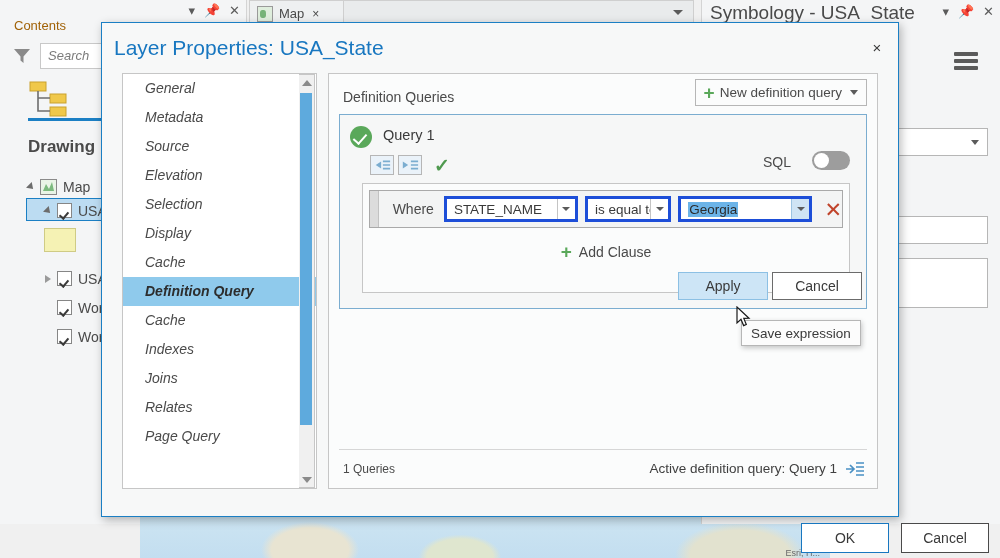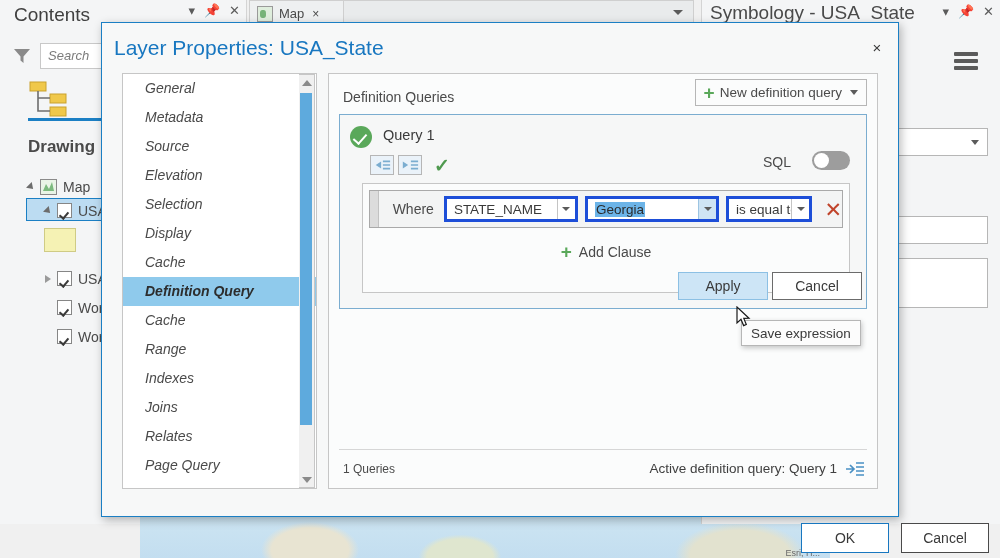--- a/index.html
+++ b/index.html
@@ -8,21 +8,21 @@
     font-family:"Liberation Sans", sans-serif;
     background:#ffffff;
     font-size:13px;color:#3a3a3a;
     -webkit-font-smoothing:antialiased;
   }
   
   #app-bg{position:absolute;inset:0;background:#f0f0f0;}
 
   
   #contents-pane{position:absolute;left:0;top:0;width:246px;height:524px;background:#f4f5f6;border-right:1px solid #d4d4d4;}
-  #contents-title{position:absolute;left:14px;top:4px;font-size:19px;color:#404040;}
+  #contents-title{position:absolute;left:14px;top:18px;font-size:13px;color:#a16207;}
   #contents-hdr-icons{position:absolute;right:6px;top:4px;display:flex;gap:9px;align-items:center;color:#5b5b5b;}
   #contents-hdr-icons .hicon{font-size:13px;line-height:1;cursor:default;}
 
   #filter-row{position:absolute;left:10px;top:43px;width:230px;height:28px;}
   #funnel{position:absolute;left:2px;top:3px;width:20px;height:20px;}
   #search-box{position:absolute;left:30px;top:0px;width:200px;height:26px;background:#fff;border:1px solid #c8c8c8;box-sizing:border-box;}
   #search-box span{position:absolute;left:7px;top:4px;font-style:italic;color:#7b7b7b;font-size:13px;}
 
   #tool-strip{position:absolute;left:28px;top:80px;width:215px;height:42px;}
   #tool-underline{position:absolute;left:0px;top:38px;width:128px;height:3px;background:#1b7fc4;}
@@ -248,21 +248,20 @@
   <div id="sidebar">
     <div class="side-item">General</div>
     <div class="side-item">Metadata</div>
     <div class="side-item">Source</div>
     <div class="side-item">Elevation</div>
     <div class="side-item">Selection</div>
     <div class="side-item">Display</div>
     <div class="side-item">Cache</div>
     <div class="side-item active">Definition Query</div>
     <div class="side-item">Cache</div>
-    <div class="side-item">Range</div>
     <div class="side-item">Indexes</div>
     <div class="side-item">Joins</div>
     <div class="side-item">Relates</div>
     <div class="side-item">Page Query</div>
   </div>
 
   <div id="sb-track">
     <div id="sb-up">
         <span class="sarrow up"></span>
       </div>
@@ -308,28 +307,28 @@
       <div id="clause-box">
         <div id="clause-row">
           <span id="handle"></span>
           <span id="where-lab">Where</span>
           <span class="combo" id="c-field">
             <span class="ctext">STATE_NAME</span>
             <span class="cbtn">
                 <span class="cv"></span>
               </span>
           </span>
-          <span class="combo" id="c-val">
-            <span class="ctext"><span id="val-sel">Georgia</span></span>
+          <span class="combo" id="c-op">
+            <span class="ctext">is equal tc</span>
             <span class="cbtn">
                 <span class="cv"></span>
               </span>
           </span>
-          <span class="combo" id="c-op">
-            <span class="ctext">is equal tc</span>
+          <span class="combo" id="c-val">
+            <span class="ctext"><span id="val-sel">Georgia</span></span>
             <span class="cbtn">
                 <span class="cv"></span>
               </span>
           </span>
           <span id="del-x">✕</span>
         </div>
 
         <div id="add-clause">
           <span class="plus">+</span>
           <span>Add Clause</span>

